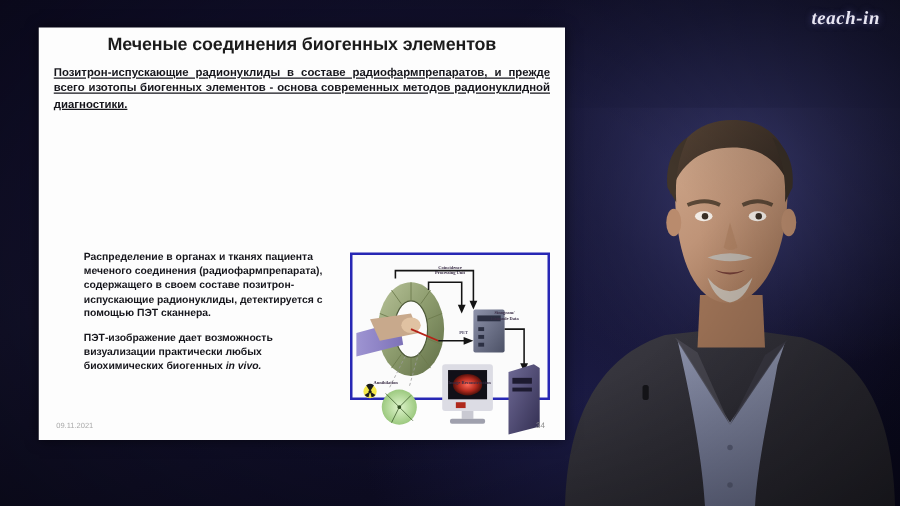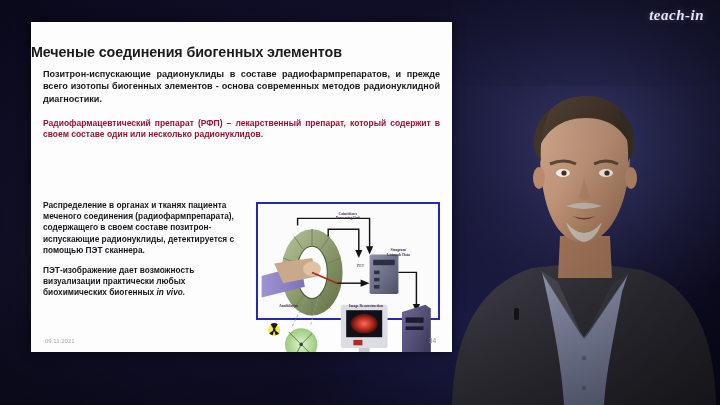--- a/index.html
+++ b/index.html
@@ -34,46 +34,47 @@
   }
   
   #slide {
     position:absolute;
     left:31px; top:22px; width:421px; height:330px;
     background:#fdfdfd;
     box-shadow:0 0 10px rgba(0,0,0,.55);
     overflow:hidden;
   }
   #slide-title {
-    text-align:left;
+    text-align:center;
     font-size:14.3px; font-weight:bold;
     color:#1b1b1b;
-    padding-top:22px;
+    padding-top:6px;
     letter-spacing:-0.1px;
   }
   .para {
     margin:0 12px;
     font-size:9.1px; font-weight:bold;
     color:#16161c;
     line-height:12.3px;
     text-align:justify;
+    text-decoration:underline;
   }
   #para-intro { margin-top:8px; }
   #para-red {
     margin-top:13px;
     color:#9a1230;
     font-size:8.5px;
     line-height:11.4px;
   }
   
   #lower {
     position:absolute; left:12px; top:178px; right:12px; bottom:26px;
     display:flex; gap:8px;
   }
-  #lower-text { width:205px; }
+  #lower-text { width:205px;margin-left:24px; }
   .blk {
     font-size:8.3px; font-weight:bold;
     color:#16161c; line-height:11.2px;
   }
   #blk2 { margin-top:9px; }
   .ital { font-style:italic; }
   
   #figure {
     flex:1;
     border:2px solid #2727b4;
@@ -177,21 +178,20 @@
 <div id="vignette"></div>
 
 <div id="logo">teach-in</div>
 
 <div id="slide">
 
   <div id="slide-title">Меченые соединения биогенных элементов</div>
 
   <p class="para" id="para-intro">Позитрон-испускающие радионуклиды в составе радиофармпрепаратов, и прежде всего изотопы биогенных элементов -  основа современных методов радионуклидной диагностики.</p>
 
-  <p class="para" id="para-red">Радиофармацевтический препарат (РФП) – лекарственный препарат, который содержит в своем составе один или несколько радионуклидов.</p>
 
   <div id="lower">
 
     <div id="lower-text">
       <div class="blk" id="blk1">Распределение в органах и тканях пациента  меченого соединения (радиофармпрепарата), содержащего в своем составе позитрон-испускающие радионуклиды, детектируется с помощью ПЭТ сканнера.</div>
       <div class="blk" id="blk2"><span>ПЭТ-изображение дает возможность визуализации практически любых биохимических биогенных </span><span class="ital">in vivo.</span></div>
     </div>
 
     <div id="figure">
       <svg id="fig-inner" viewBox="0 0 100 100" preserveAspectRatio="none">

